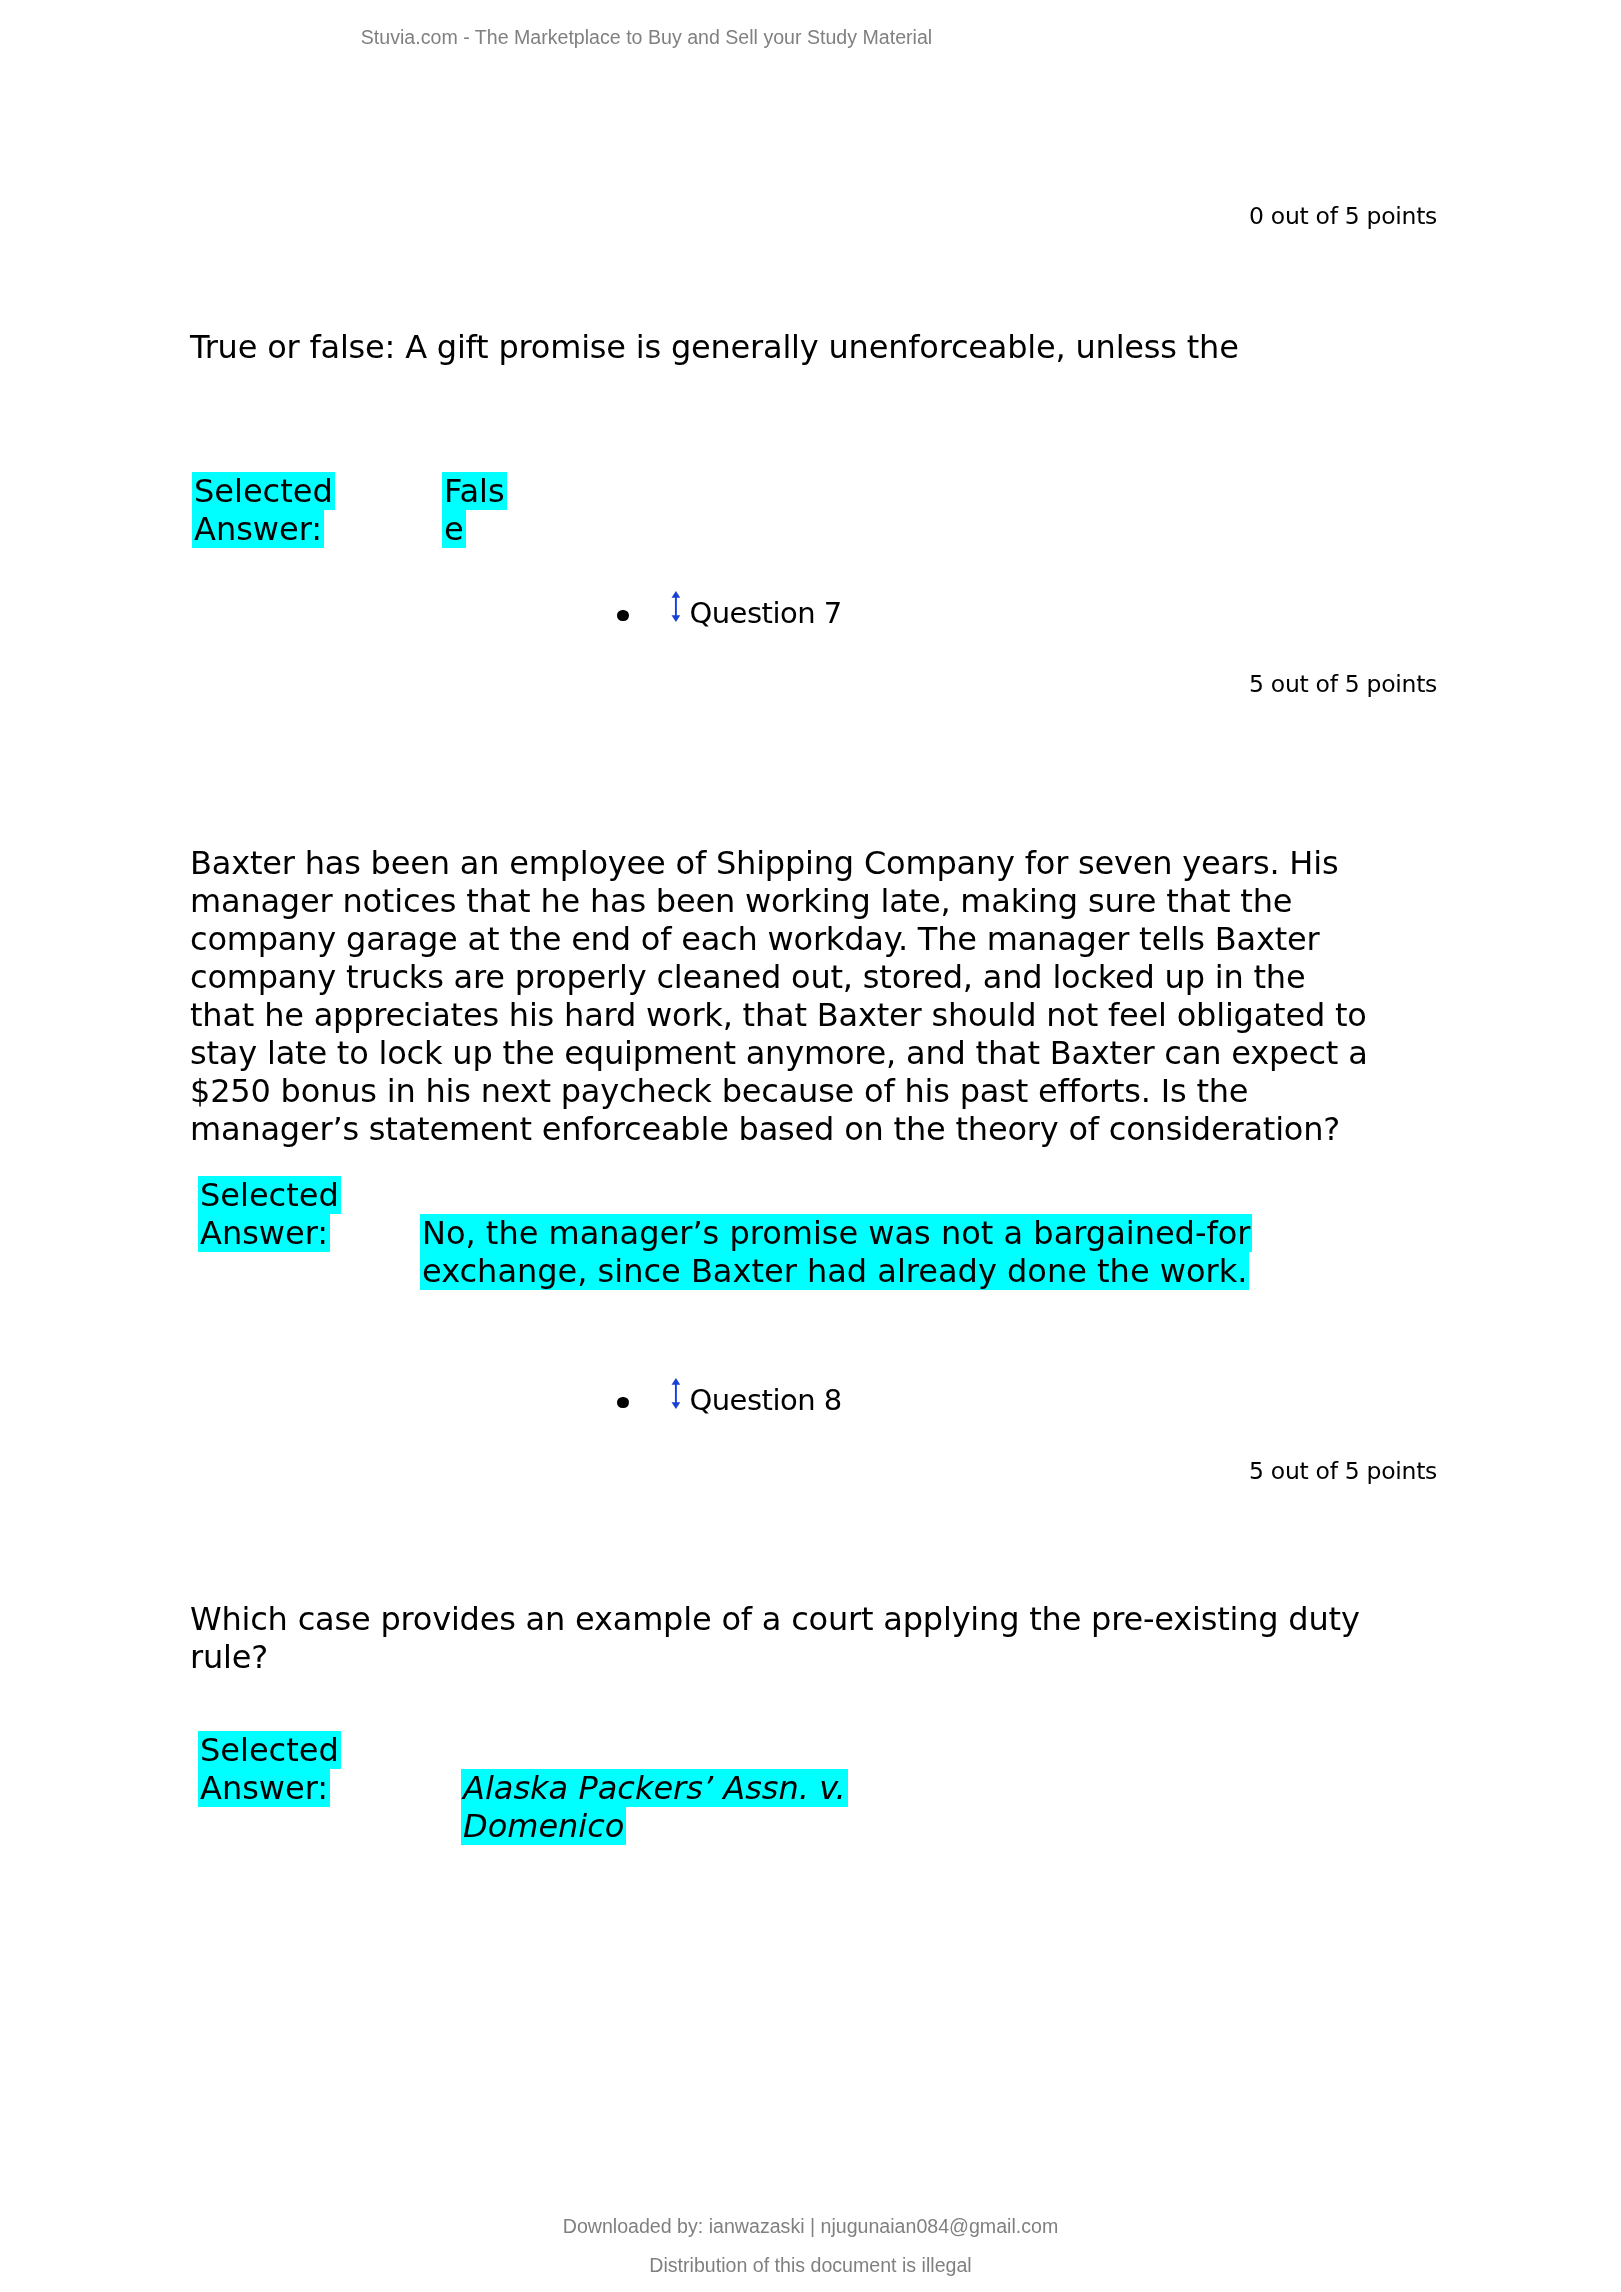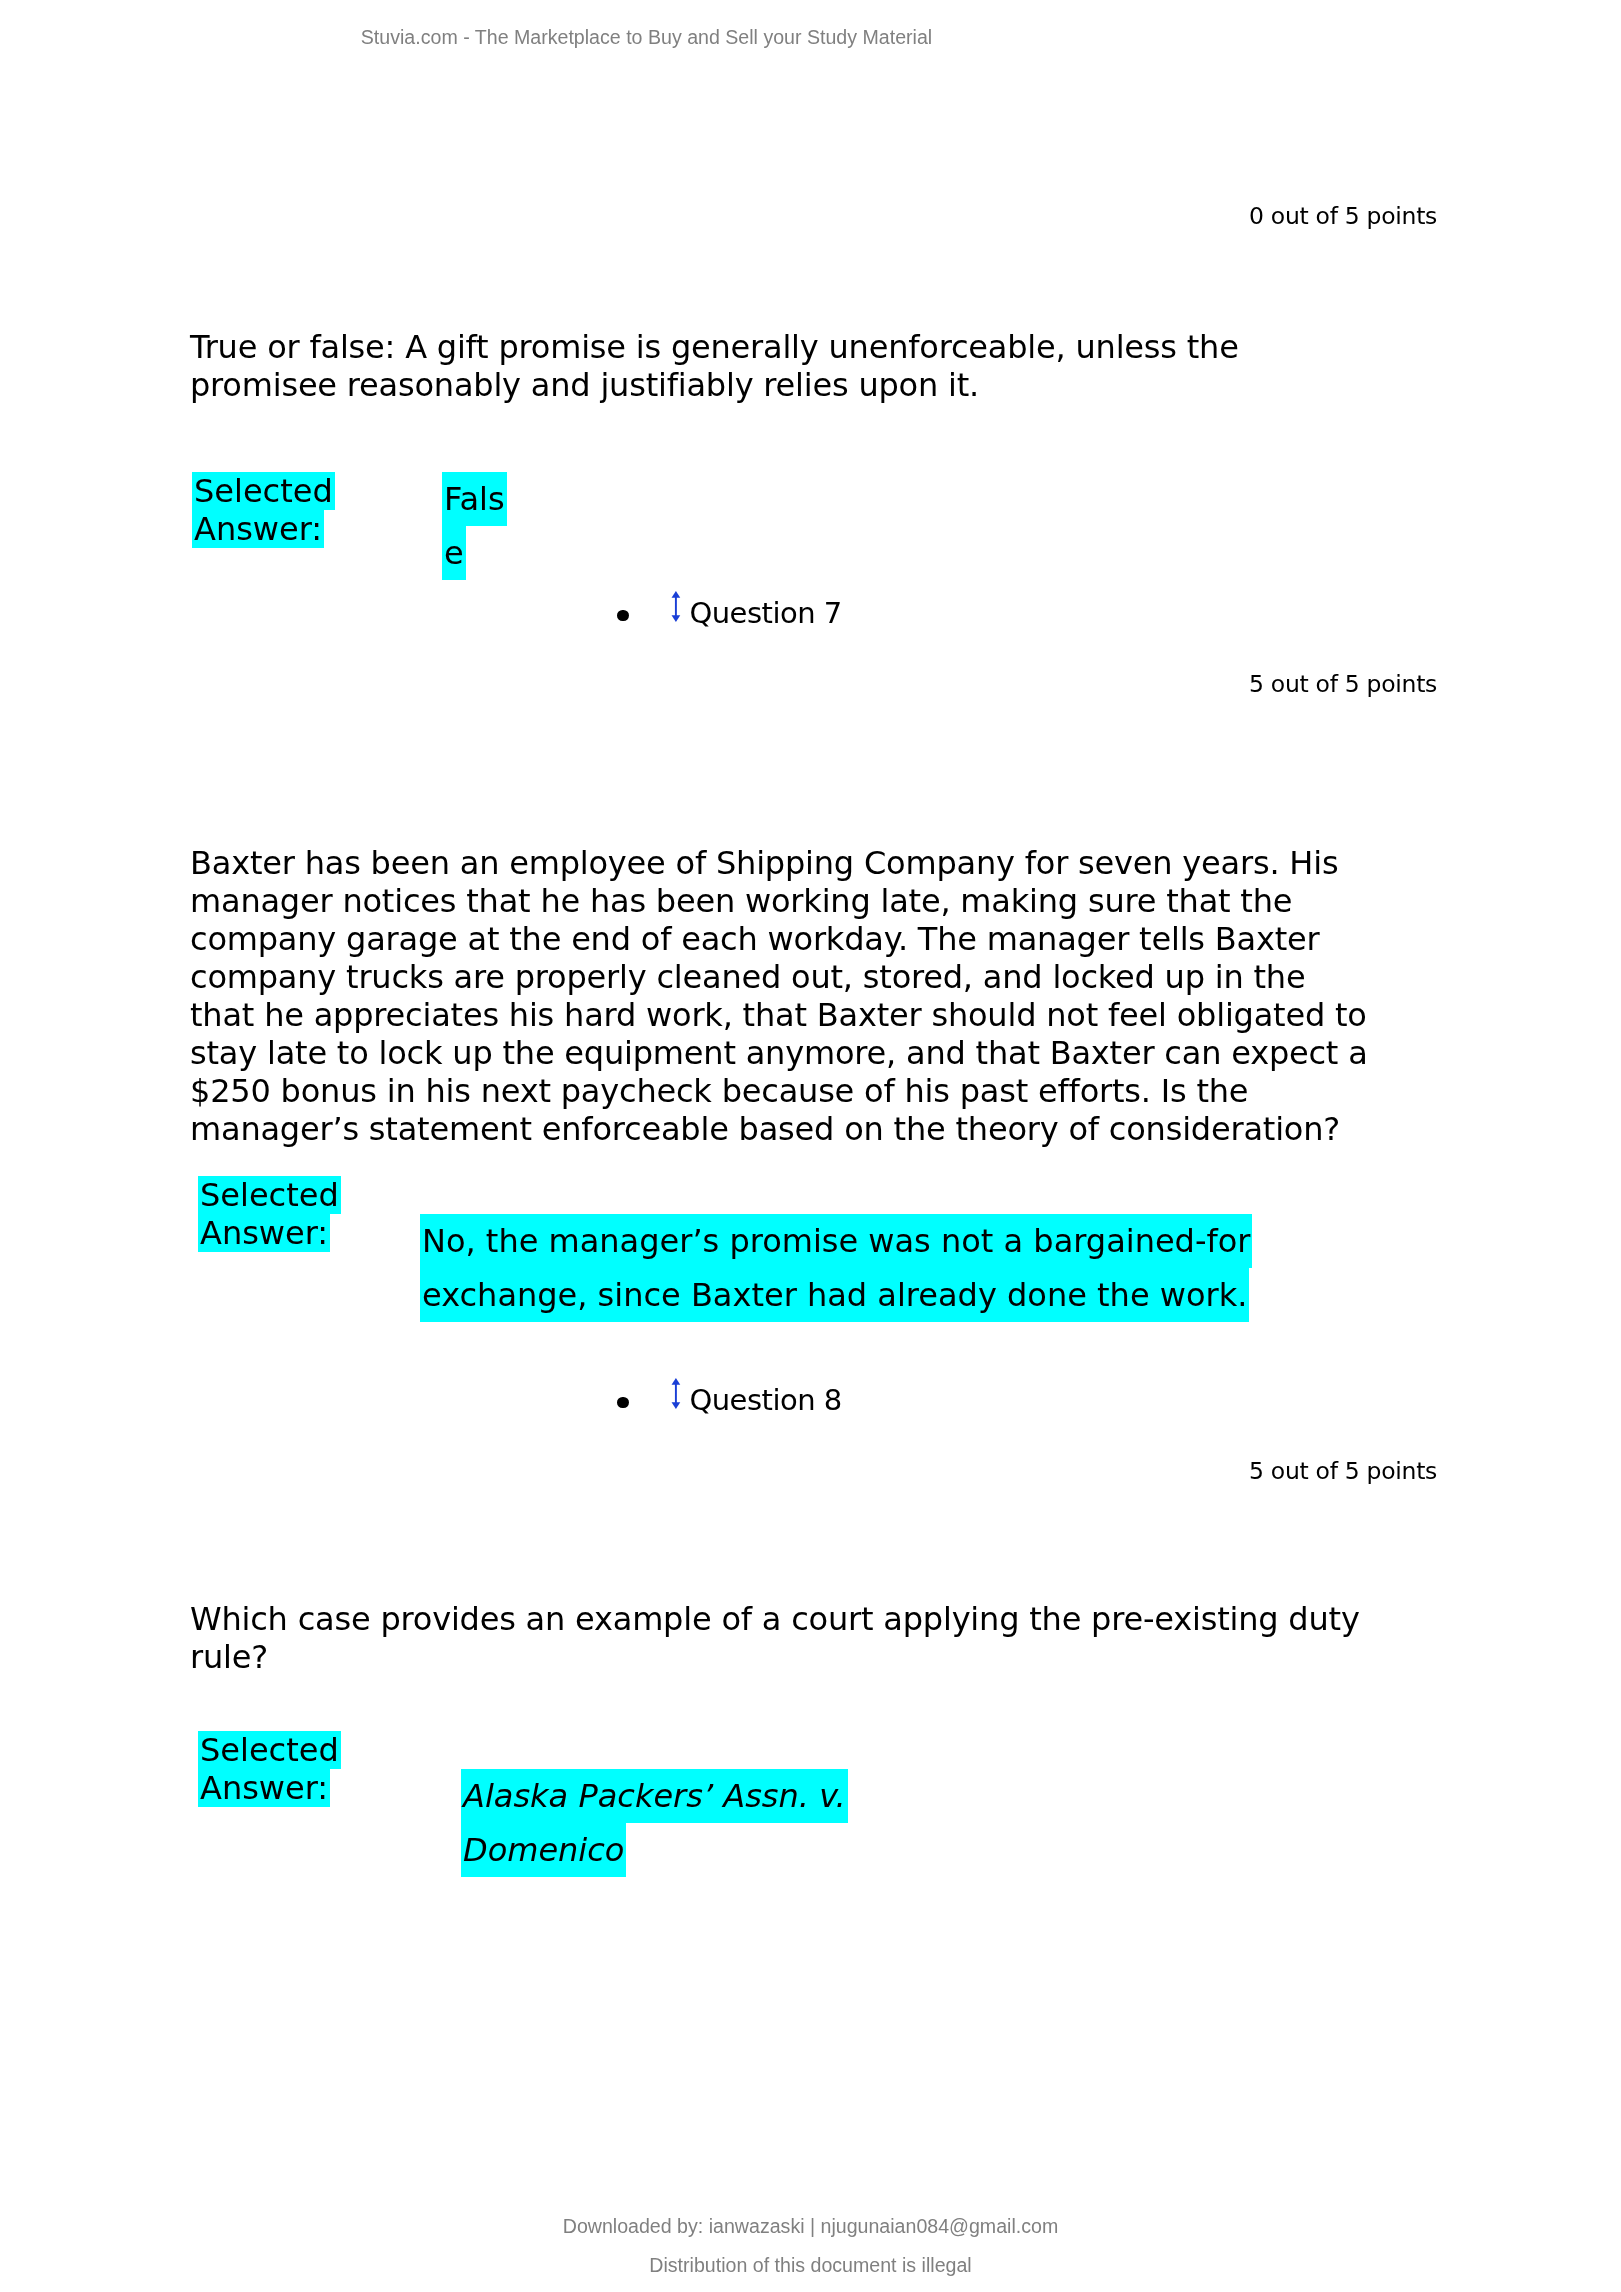--- a/index.html
+++ b/index.html
@@ -63,21 +63,21 @@
       padding: 0 2px;
     }
 
     .answer {
       font-size: 32px;
       line-height: 38px;
     }
     .answer span {
       background: #00ffff;
       display: inline-block;
-      padding: 8px 2px;
+      padding: 0 2px;
     }
     .italic { font-style: italic; }
 
     .q-heading {
       left: 617px;
       display: flex;
       align-items: center;
       height: 49px;
     }
     .bullet {
@@ -103,21 +103,20 @@
   </style>
 </head>
 <body>
 
 <div class="abs header-watermark">Stuvia.com - The Marketplace to Buy and Sell your Study Material</div>
 
 <div class="abs points" style="top:202px;">0 out of 5 points</div>
 
 <div class="abs question-text" style="top:328px;">
   <div>True or false: A gift promise is generally unenforceable, unless the</div>
-  <div>promisee reasonably and justifiably relies upon it.</div>
 </div>
 
 <div class="abs sel-label" style="top:472px; left:192px;">
   <div><span>Selected</span></div>
   <div><span>Answer:</span></div>
 </div>
 <div class="abs answer" style="top:472px; left:442px;">
   <div><span>Fals</span></div>
   <div><span>e</span></div>
 </div>

